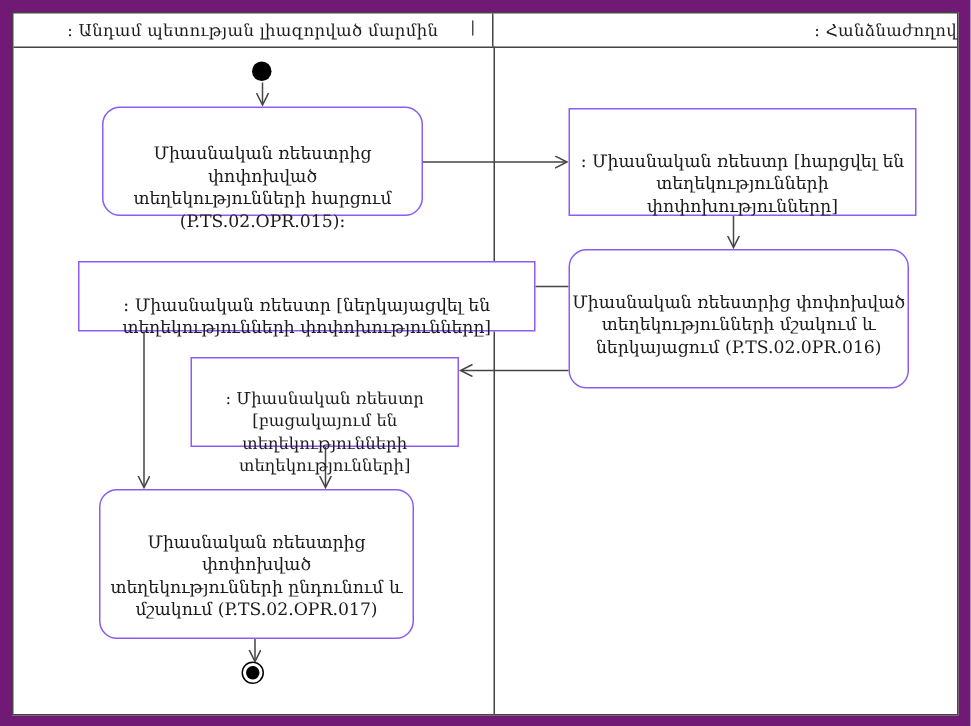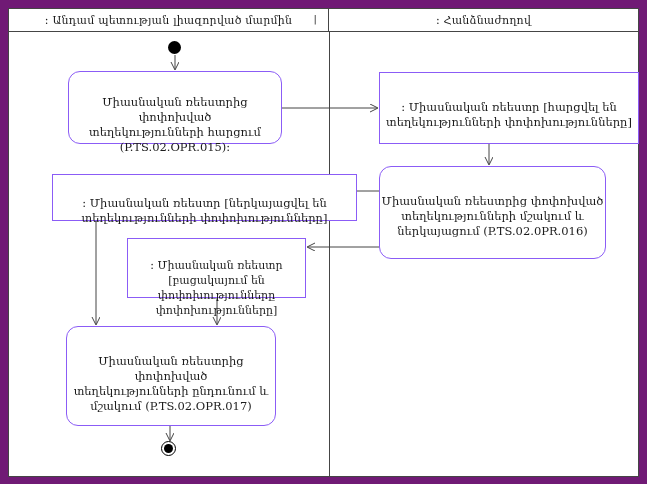--- a/index.html
+++ b/index.html
@@ -6,21 +6,21 @@
   body{width:647px;height:484px;overflow:hidden;
        font-family:"DejaVu Serif","DejaVu Sans",serif;color:#1c1c1c;}
   .stage{position:relative;width:647px;height:484px;background:#701a75;}
   .frame{position:absolute;left:8px;top:8px;width:629px;height:467px;
          border:1px solid #454545;background:#fff;}
   .header-row{position:absolute;left:0;top:0;width:100%;height:22px;
               border-bottom:1px solid #454545;display:flex;}
   .header-cell{position:relative;display:flex;align-items:center;justify-content:center;
                font-size:11px;letter-spacing:.2px;}
   .header-cell.left{width:320px;border-right:1px solid #454545;box-sizing:border-box;}
-  .header-cell.right{flex:1;}
+  .header-cell.right{flex:1;justify-content:flex-end;}
   .header-cursor{position:absolute;right:11px;top:4px;font-size:10px;color:#1c1c1c;}
   .lane-divider{position:absolute;left:320px;top:22px;width:1px;bottom:0;background:#454545;}
   .node{position:absolute;box-sizing:border-box;background:#fff;border:1px solid #8b5cf6;
         font-size:11.5px;line-height:15px;text-align:center;white-space:pre-line;}
   .action{border-radius:12px;padding-top:8px;}
   .object{padding-top:6px;}
   .start-node{position:absolute;width:13px;height:13px;border-radius:50%;background:#000;}
   .end-node{position:absolute;width:15px;height:15px;border-radius:50%;
             border:1.5px solid #000;box-sizing:border-box;
             display:flex;align-items:center;justify-content:center;background:#fff;}
@@ -64,39 +64,39 @@
     </svg>
 
     <div class="start-node" style="left:159px;top:32px;"></div>
 
     <div class="node action" style="left:59px;top:62px;width:214px;height:73px;">
       <span>Միասնական ռեեստրից փոփոխված
 տեղեկությունների հարցում
 (P.TS.02.OPR.015):</span>
     </div>
 
-    <div class="node object" style="left:370px;top:63px;width:260px;height:72px;padding-top:12px;">
+    <div class="node object" style="left:370px;top:63px;width:232px;height:72px;padding-top:12px;">
       <span>: Միասնական ռեեստր [հարցվել են
 տեղեկությունների փոփոխությունները]</span>
     </div>
 
     <div class="node action" style="left:370px;top:157px;width:227px;height:93px;padding-top:12px;">
       <span>Միասնական ռեեստրից փոփոխված
 տեղեկությունների մշակում և
 ներկայացում (P.TS.02.0PR.016)</span>
     </div>
 
     <div class="node object" style="left:43px;top:165px;width:305px;height:47px;">
       <span>: Միասնական ռեեստր [ներկայացվել են
 տեղեկությունների փոփոխությունները]</span>
     </div>
 
     <div class="node object" style="left:118px;top:229px;width:179px;height:60px;padding-top:4px;font-size:11px;">
       <span>: Միասնական ռեեստր [բացակայում են
-փոփոխությունները փոփոխությունները]</span>
+տեղեկությունների տեղեկությունների]</span>
     </div>
 
     <div class="node action" style="left:57px;top:317px;width:210px;height:100px;padding-top:12px;">
       <span>Միասնական ռեեստրից փոփոխված
 տեղեկությունների ընդունում և
 մշակում (P.TS.02.OPR.017)</span>
     </div>
 
     <div class="end-node" style="left:152px;top:432px;">
       <div class="end-node-dot"></div>

